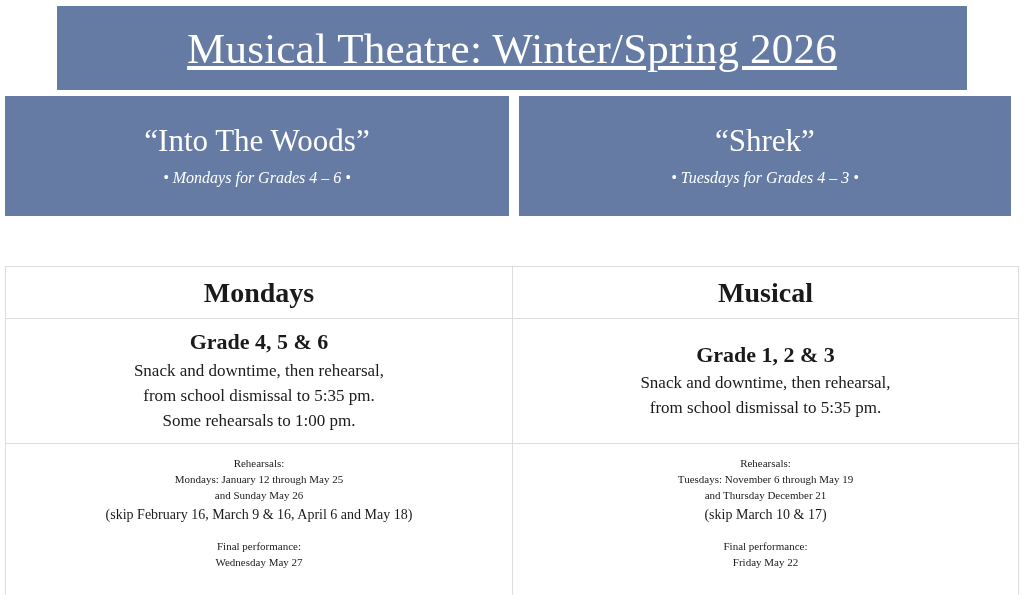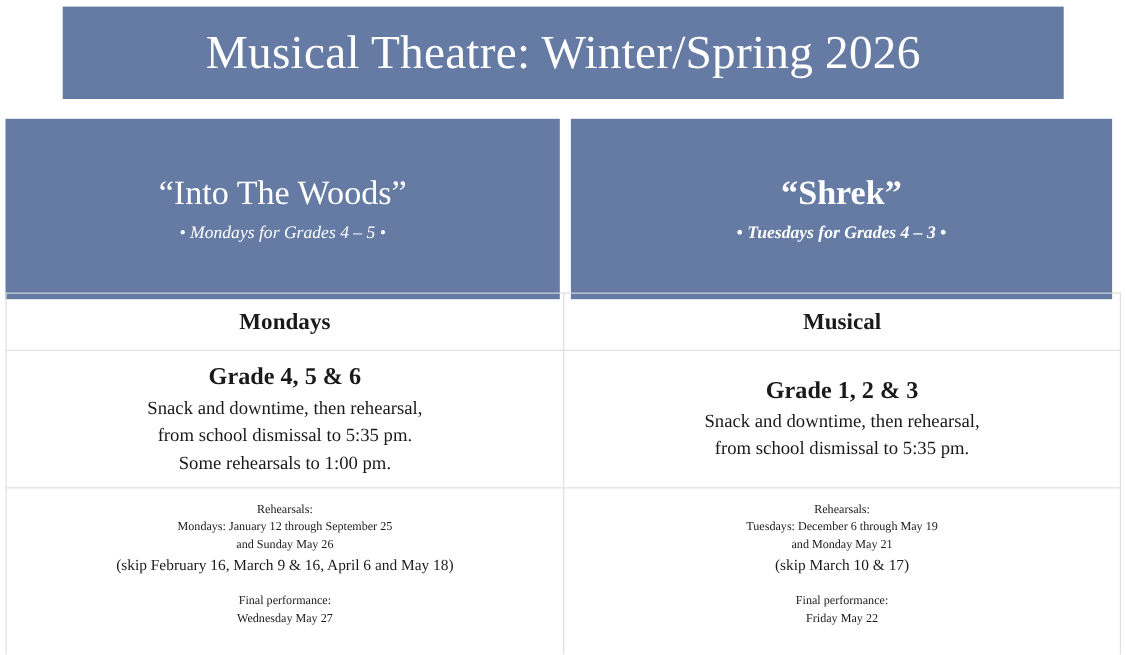--- a/index.html
+++ b/index.html
@@ -25,42 +25,43 @@
     display:flex; align-items:center; justify-content:center;
   }
   .title-banner .title-text{
     color:#ffffff;
     font-size:43px;
     line-height:1;
     font-weight:400;
     letter-spacing:.2px;
     white-space:nowrap;
     font-family:"Liberation Serif","DejaVu Serif",serif;
+    text-decoration:underline;
   }
 
   
   .show-row{
     position:absolute;
-    left:0; top:108px;
-    width:1024px; height:164px;
+    left:0; top:96px;
+    width:1024px; height:120px;
     display:flex;
     justify-content:center;
   }
   .show-block{
     background:#657ba4;
     color:#ffffff;
     display:flex;
     flex-direction:column;
     align-items:center;
     justify-content:center;
     box-sizing:border-box;
   }
   .show-block.left{ width:508px; margin-left:5px; margin-right:0; }
   .show-gap{ width:10px; background:#ffffff; }
-  .show-block.right{ width:496px; margin-right:13px;font-weight:bold; }
+  .show-block.right{ width:496px; margin-right:13px; }
   .show-title{
     font-size:31px;
     line-height:1.05;
     margin-bottom:12px;
     white-space:nowrap;
   }
   .show-sub{
     font-size:16px;
     font-style:italic;
     line-height:1.1;
@@ -80,21 +81,21 @@
     text-align:center;
     vertical-align:middle;
     padding:0;
     box-sizing:border-box;
   }
   .col-l{ width:507px; }
   .col-r{ width:506px; }
 
   .row-dayhead td{ height:52px; }
   .day-head{
-    font-size:21px;
+    font-size:28px;
     font-weight:bold;
     line-height:1;
   }
 
   .row-grade td{ height:110px; padding:9px 6px 10px 6px; }
   .grade-title{
     font-size:22px;
     font-weight:bold;
     line-height:1.25;
     margin-bottom:2px;
@@ -121,21 +122,21 @@
 <div class="page">
 
   <div class="title-banner">
     <div class="title-text">Musical Theatre: Winter/Spring 2026</div>
   </div>
 
   <div class="show-row">
 
     <div class="show-block left">
       <div class="show-title">“Into The Woods”</div>
-      <div class="show-sub">• Mondays for Grades 4 – 5 •</div>
+      <div class="show-sub">• Mondays for Grades 4 – 6 •</div>
     </div>
 
     <div class="show-gap"></div>
 
     <div class="show-block right">
       <div class="show-title">“Shrek”</div>
       <div class="show-sub">• Tuesdays for Grades 4 – 3 •</div>
     </div>
 
   </div>
@@ -166,31 +167,31 @@
         <td>
           <div class="grade-title">Grade 1, 2 &amp; 3</div>
           <div class="grade-line">Snack and downtime, then rehearsal,</div>
           <div class="grade-line">from school dismissal to 5:35 pm.</div>
         </td>
       </tr>
 
       <tr class="row-detail">
         <td>
           <div class="detail-line">Rehearsals:</div>
-          <div class="detail-line">Mondays: January 12 through September 25</div>
+          <div class="detail-line">Mondays: January 12 through May 25</div>
           <div class="detail-line">and Sunday May 26</div>
           <div class="detail-small">(skip February 16, March 9 &amp; 16, April 6 and May 18)</div>
           <div class="detail-gap"></div>
           <div class="detail-line">Final performance:</div>
           <div class="detail-line">Wednesday May 27</div>
         </td>
         <td>
           <div class="detail-line">Rehearsals:</div>
-          <div class="detail-line">Tuesdays: December 6 through May 19</div>
-          <div class="detail-line">and Monday May 21</div>
+          <div class="detail-line">Tuesdays: November 6 through May 19</div>
+          <div class="detail-line">and Thursday December 21</div>
           <div class="detail-small">(skip March 10 &amp; 17)</div>
           <div class="detail-gap"></div>
           <div class="detail-line">Final performance:</div>
           <div class="detail-line">Friday May 22</div>
         </td>
       </tr>
 
     </tbody>
   </table>
 

